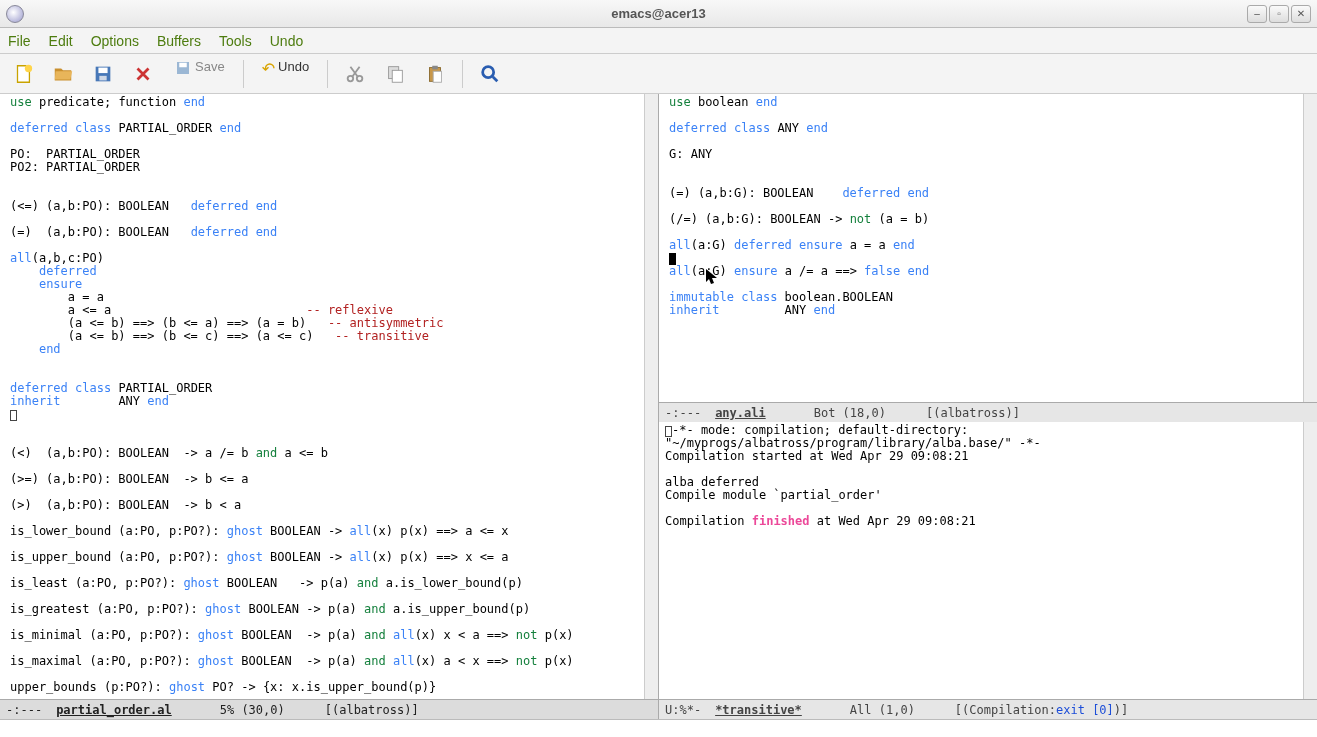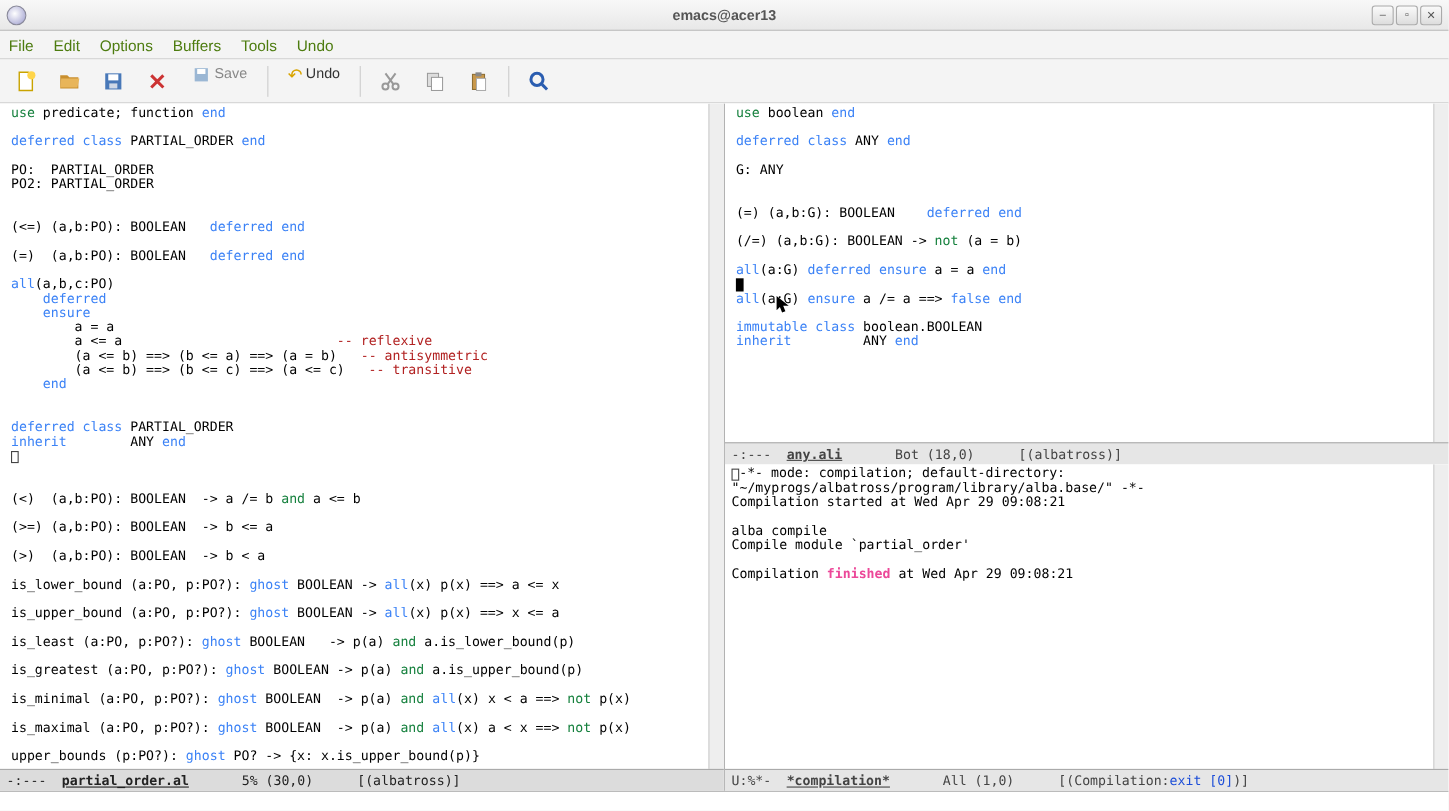--- a/index.html
+++ b/index.html
@@ -332,28 +332,28 @@
       <span>-:---</span>
       <span class="mname">any.ali</span>
       <span class="seg">Bot (18,0)</span>
       <span>[(albatross)]</span>
     </div>
 
     <div class="pane-body">
       <div class="compile" style="flex:1"><span class="sqcursor"></span><span>-*- mode: compilation; default-directory: "~/myprogs/albatross/program/library/alba.base/" -*-</span>
 <span>Compilation started at Wed Apr 29 09:08:21</span>
 
-<span>alba compile</span>
+<span>alba deferred</span>
 <span>Compile module `partial_order'</span>
 
 <span>Compilation </span><span class="finished">finished</span><span> at Wed Apr 29 09:08:21</span></div>
       <div class="scroll-pad"></div>
     </div>
     <div class="modeline inactive">
       <span>U:%*-</span>
-      <span class="mname">*compilation*</span>
+      <span class="mname">*transitive*</span>
       <span class="seg">All (1,0)</span>
       <span><span>[(Compilation:</span><span class="hl">exit [0]</span><span>)]</span></span>
     </div>
   </div>
 </div>
 
 <div class="minibuffer"></div>
 
 </body></html>

